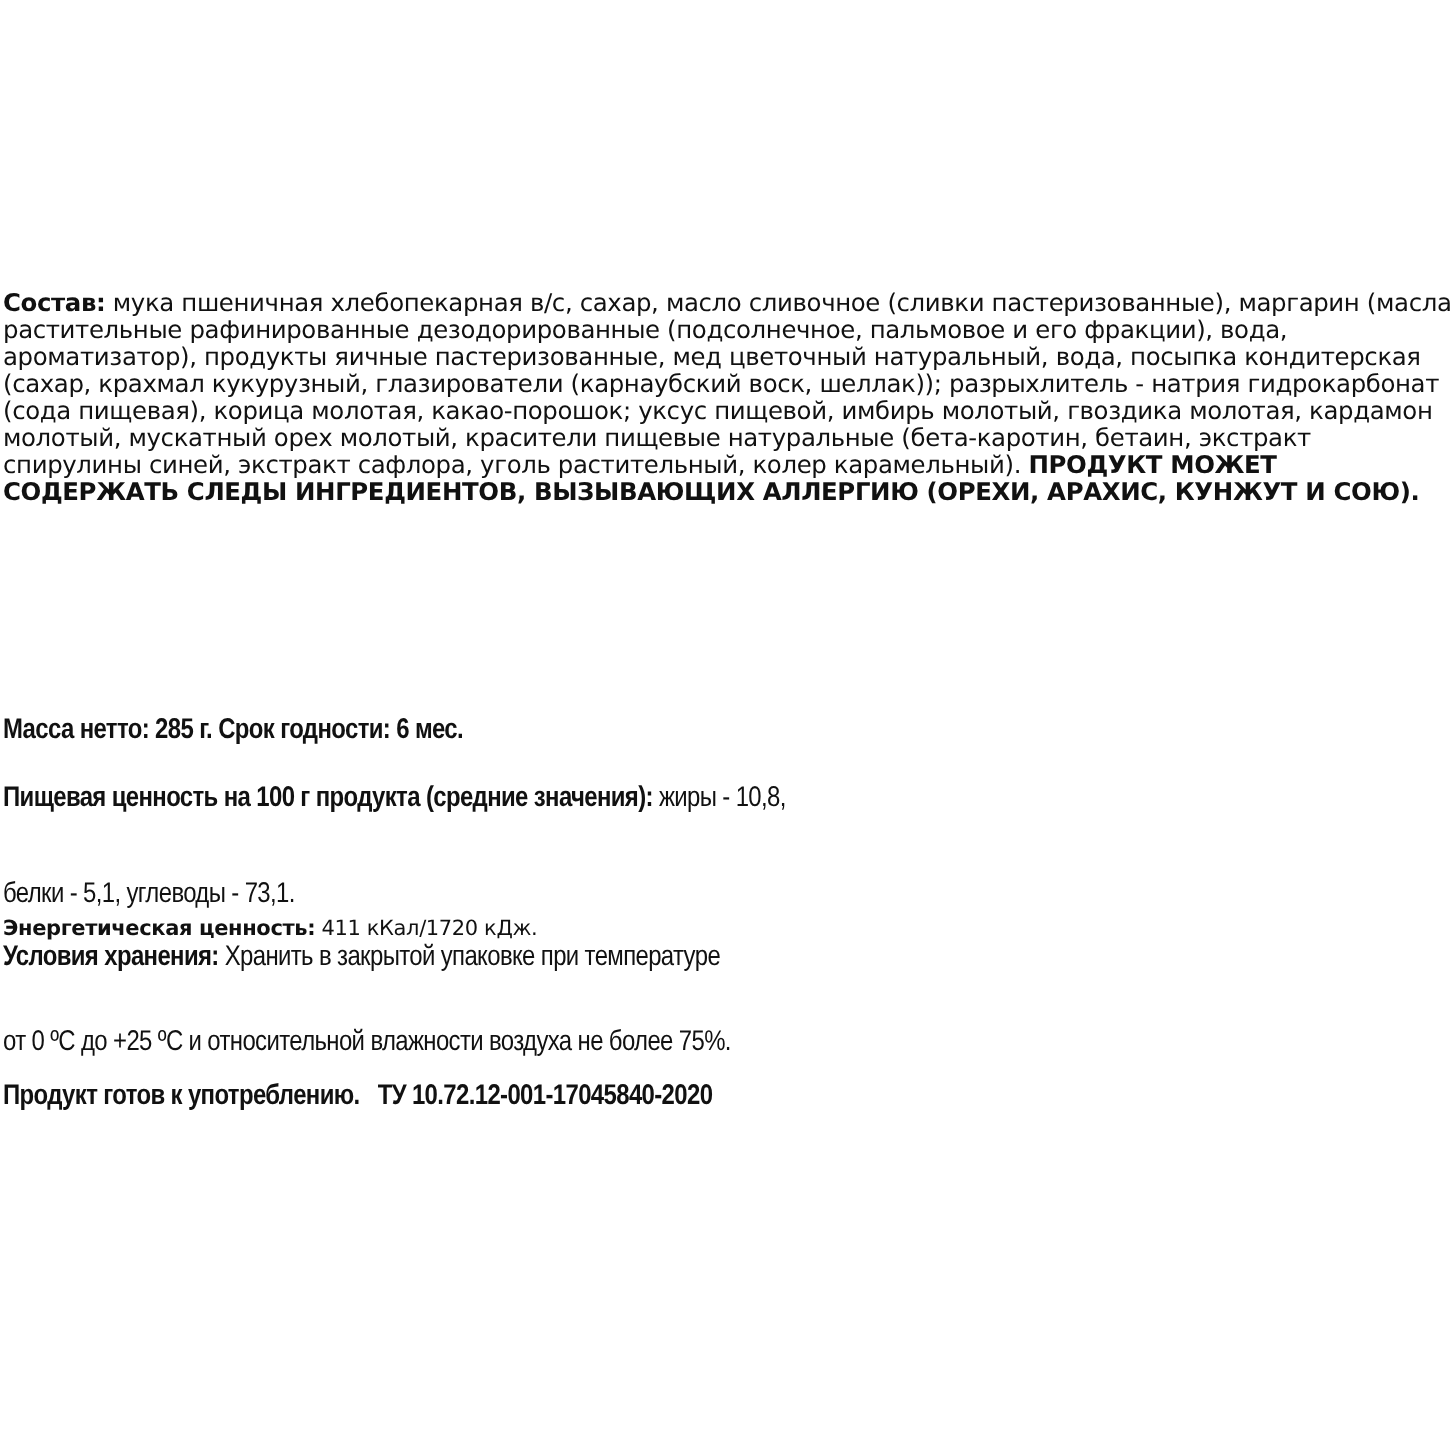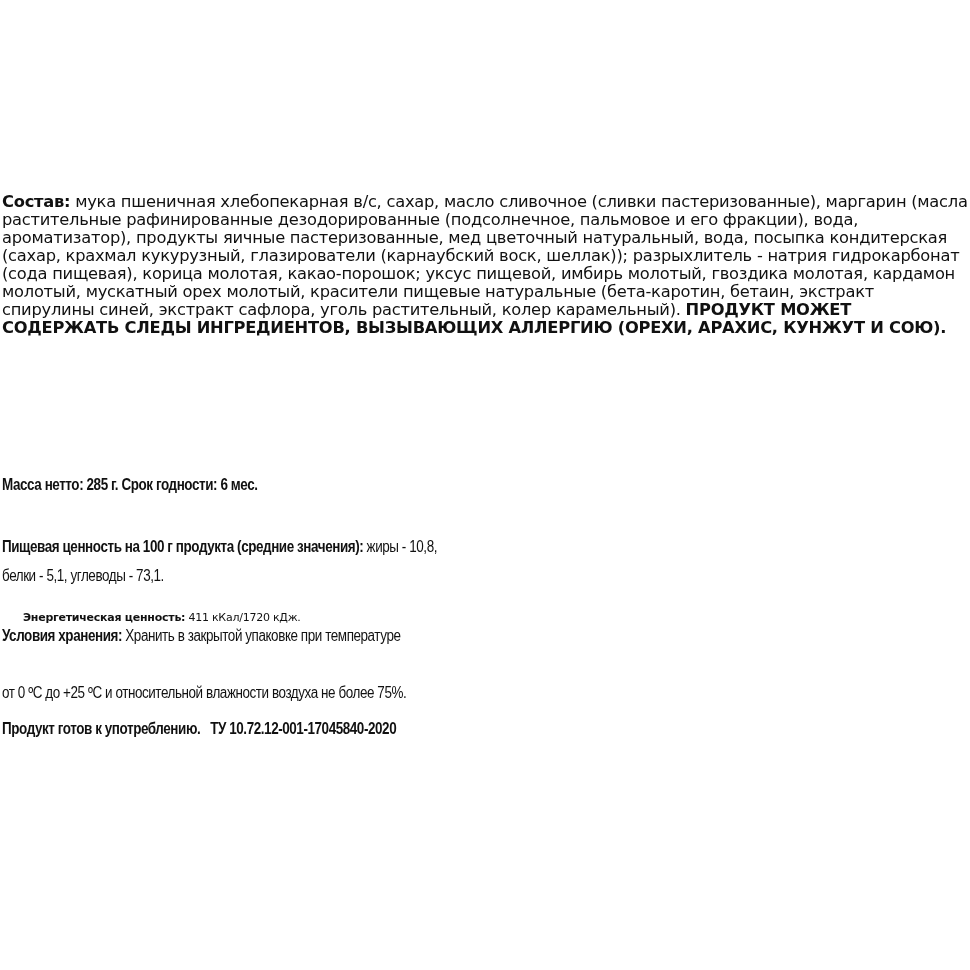--- a/index.html
+++ b/index.html
@@ -1,34 +1,34 @@
 <!DOCTYPE html>
 <html><head>
 <meta charset="utf-8">
 <style>
   html, body { margin:0; padding:0; background:#ffffff; }
   body { width:970px; height:970px; position:relative; overflow:hidden; color:#111; font-family:"DejaVu Sans", sans-serif; }
   .block { position:absolute; left:2px; }
   .comp { top:193px; width:968px; font-size:16.3px; line-height:18px; letter-spacing:-0.25px; }
   .b { font-weight:bold; }
-  .cond { font-family:"Liberation Sans Narrow","Liberation Sans", sans-serif; font-size:16px; letter-spacing:-0.5px; transform-origin:left top; }
+  .cond { font-family:"Liberation Sans Narrow","Liberation Sans", sans-serif; font-size:19px; letter-spacing:-0.5px; transform-origin:left top; }
   .line { position:absolute; left:2px; white-space:nowrap; }
   .sx { display:inline-block; transform:scaleX(0.84); transform-origin:left center; }
-  .energy { font-size:11px; letter-spacing:-0.25px;margin-left:21px; }
+  .energy { font-size:14px; letter-spacing:-0.25px; }
 </style>
 </head>
 <body>
 
 <div class="block comp"><span class="b">Состав:</span><span> мука пшеничная хлебопекарная в/с, сахар, масло сливочное (сливки пастеризованные), маргарин (масла растительные рафинированные дезодорированные (подсолнечное, пальмовое и его фракции), вода, ароматизатор), продукты яичные пастеризованные, мед цветочный натуральный, вода, посыпка кондитерская (сахар, крахмал кукурузный, глазирователи (карнаубский воск, шеллак)); разрыхлитель - натрия гидрокарбонат (сода пищевая), корица молотая, какао-порошок; уксус пищевой, имбирь молотый, гвоздика молотая, кардамон молотый, мускатный орех молотый, красители пищевые натуральные (бета-каротин, бетаин, экстракт спирулины синей, экстракт сафлора, уголь растительный, колер карамельный). </span><span class="b">ПРОДУКТ МОЖЕТ СОДЕРЖАТЬ СЛЕДЫ ИНГРЕДИЕНТОВ, ВЫЗЫВАЮЩИХ АЛЛЕРГИЮ (ОРЕХИ, АРАХИС, КУНЖУТ И СОЮ).</span></div>
 
 <div class="line cond" style="top:476px;"><span class="sx b">Масса нетто: 285 г.   Срок годности: 6 мес.</span></div>
 
-<div class="line cond" style="top:538px;"><span class="sx"><span class="b">Пищевая ценность на 100 г продукта (средние значения):</span><span> жиры - 10,8,</span></span></div>
+<div class="line cond" style="top:521px;"><span class="sx"><span class="b">Пищевая ценность на 100 г продукта (средние значения):</span><span> жиры - 10,8,</span></span></div>
 
-<div class="line cond" style="top:567px;"><span class="sx">белки - 5,1, углеводы - 73,1.</span></div>
+<div class="line cond" style="top:585px;"><span class="sx">белки - 5,1, углеводы - 73,1.</span></div>
 
 <div class="line energy" style="top:611px;"><span class="b">Энергетическая ценность:</span><span> 411 кКал/1720 кДж.</span></div>
 
 <div class="line cond" style="top:627px;"><span class="sx"><span class="b">Условия хранения:</span><span> Хранить в закрытой упаковке при температуре</span></span></div>
 
 <div class="line cond" style="top:684px;"><span class="sx">от 0 ºС до +25 ºС и относительной влажности воздуха не более 75%.</span></div>
 
 <div class="line cond" style="top:720px;"><span class="sx b"><span>Продукт готов к употреблению.</span><span style="white-space:pre;">   ТУ 10.72.12-001-17045840-2020</span></span></div>
 
 </body></html>

